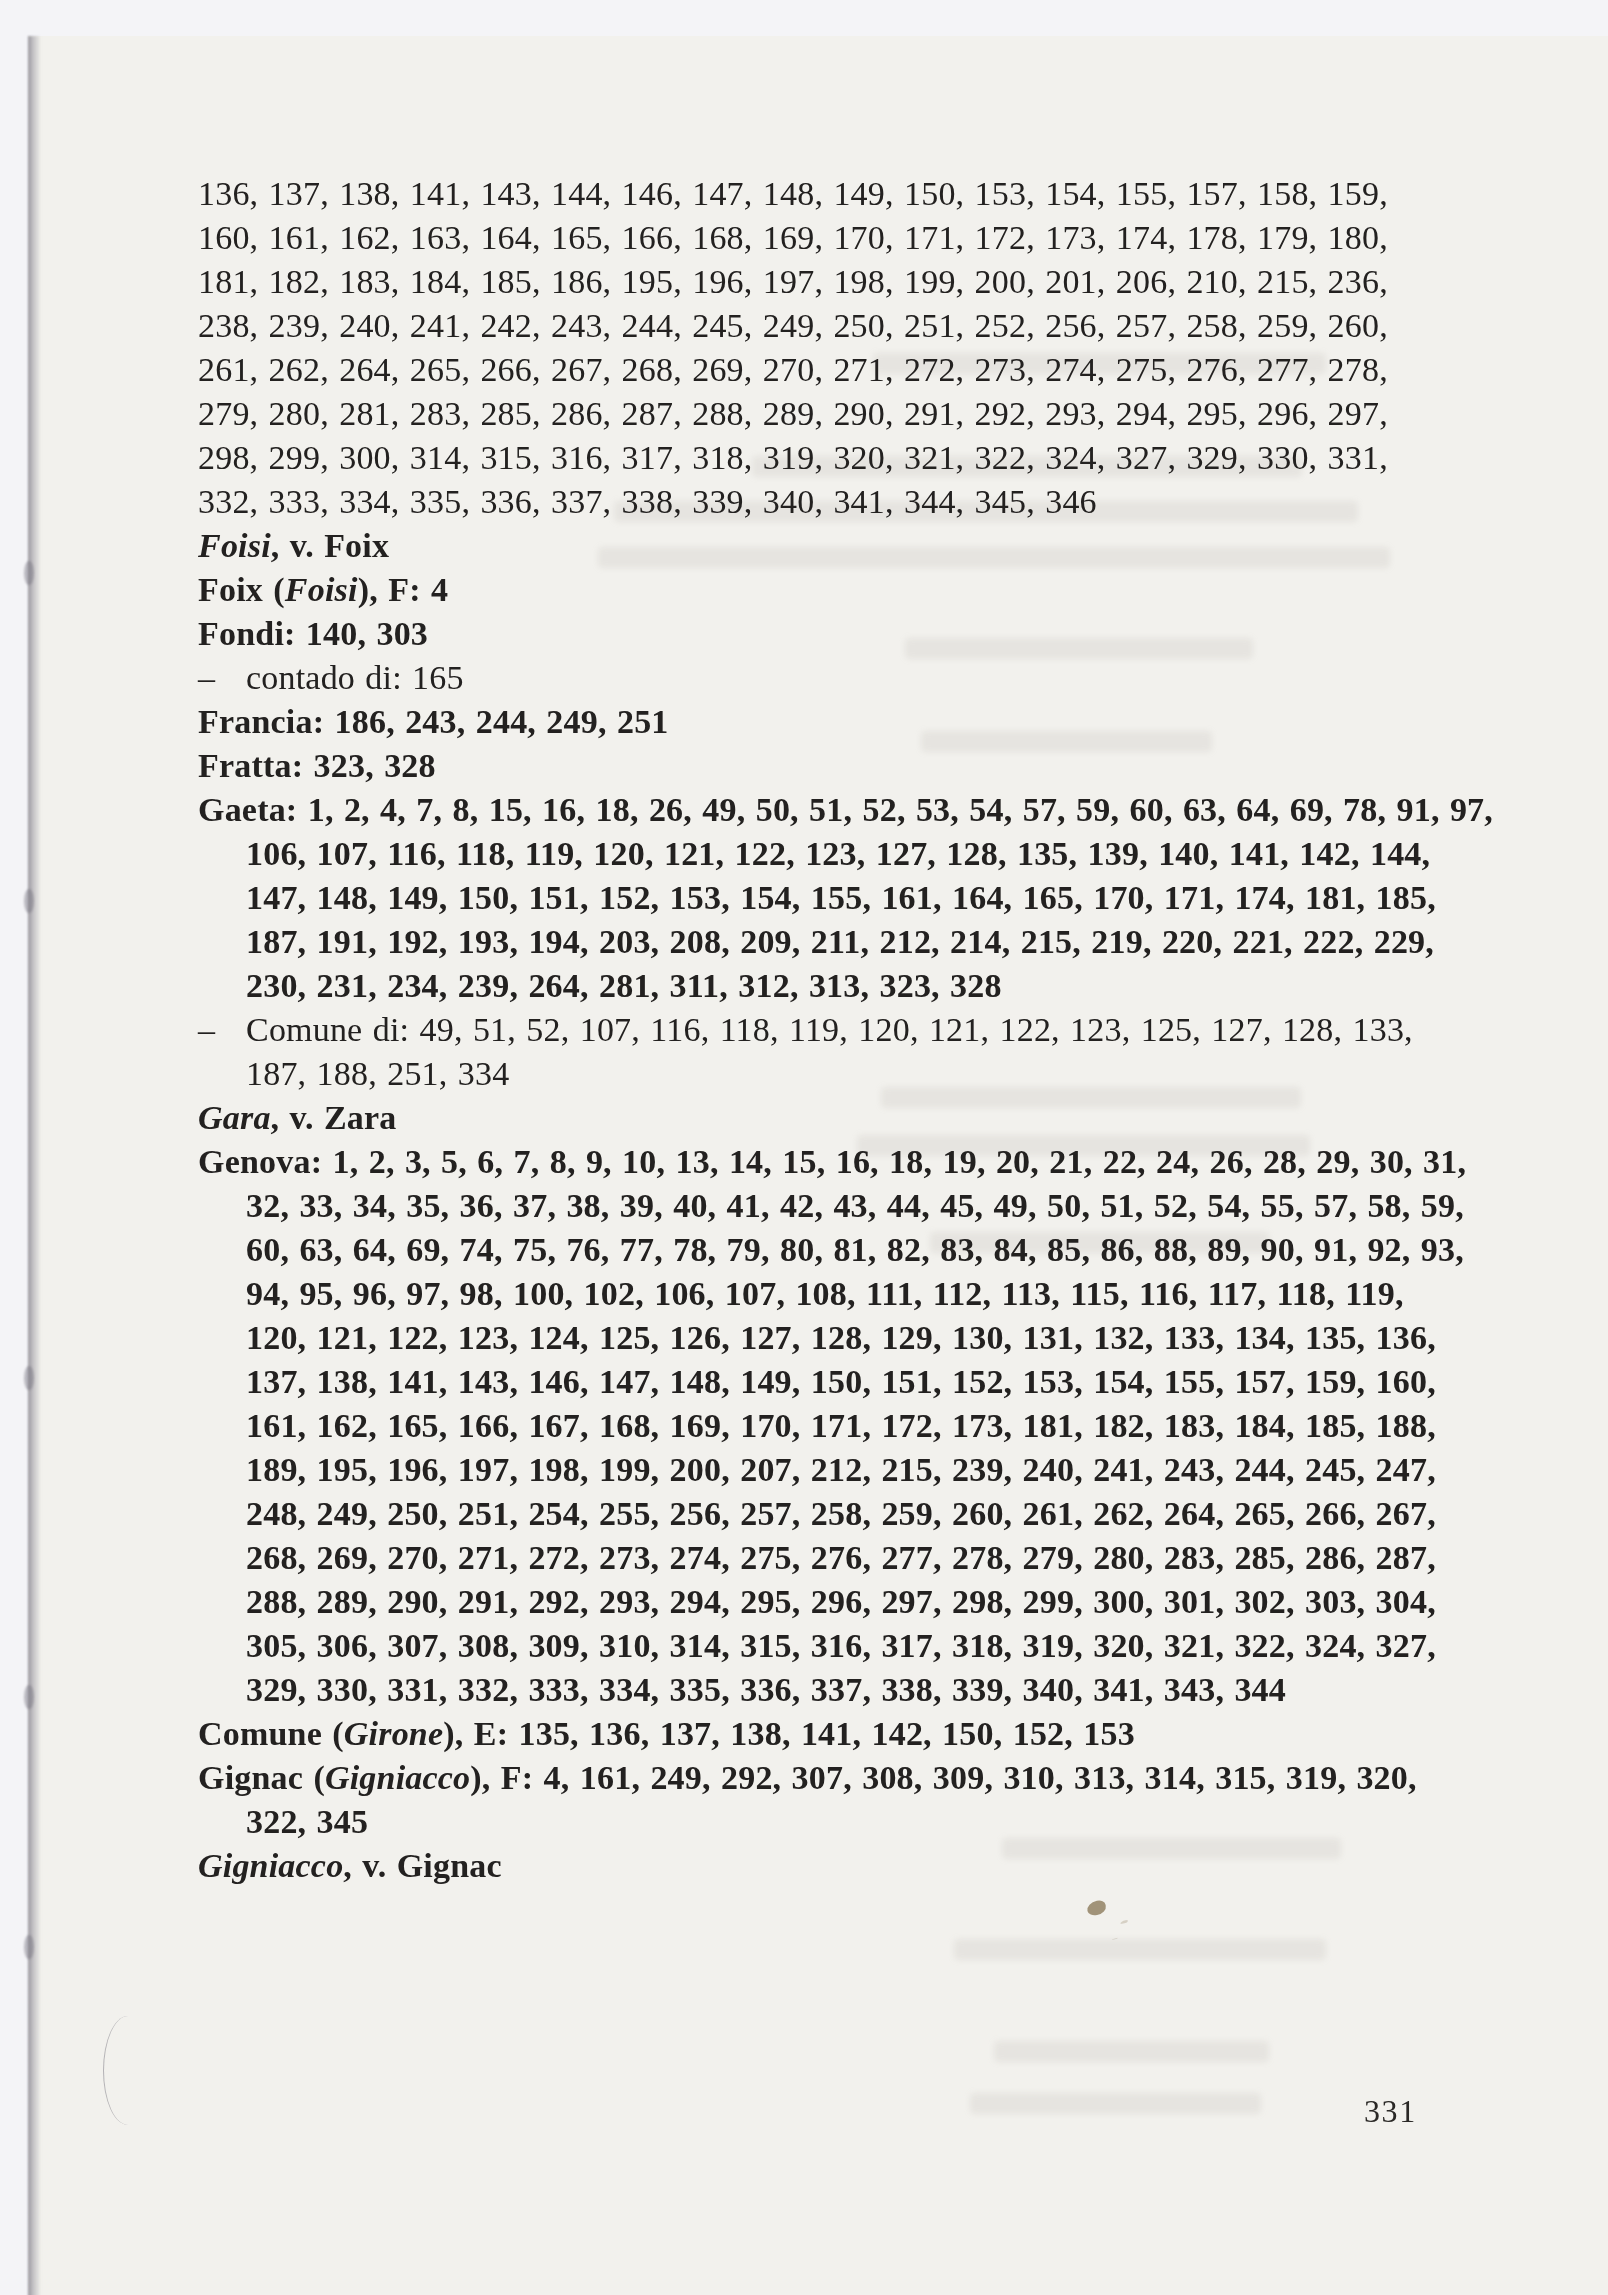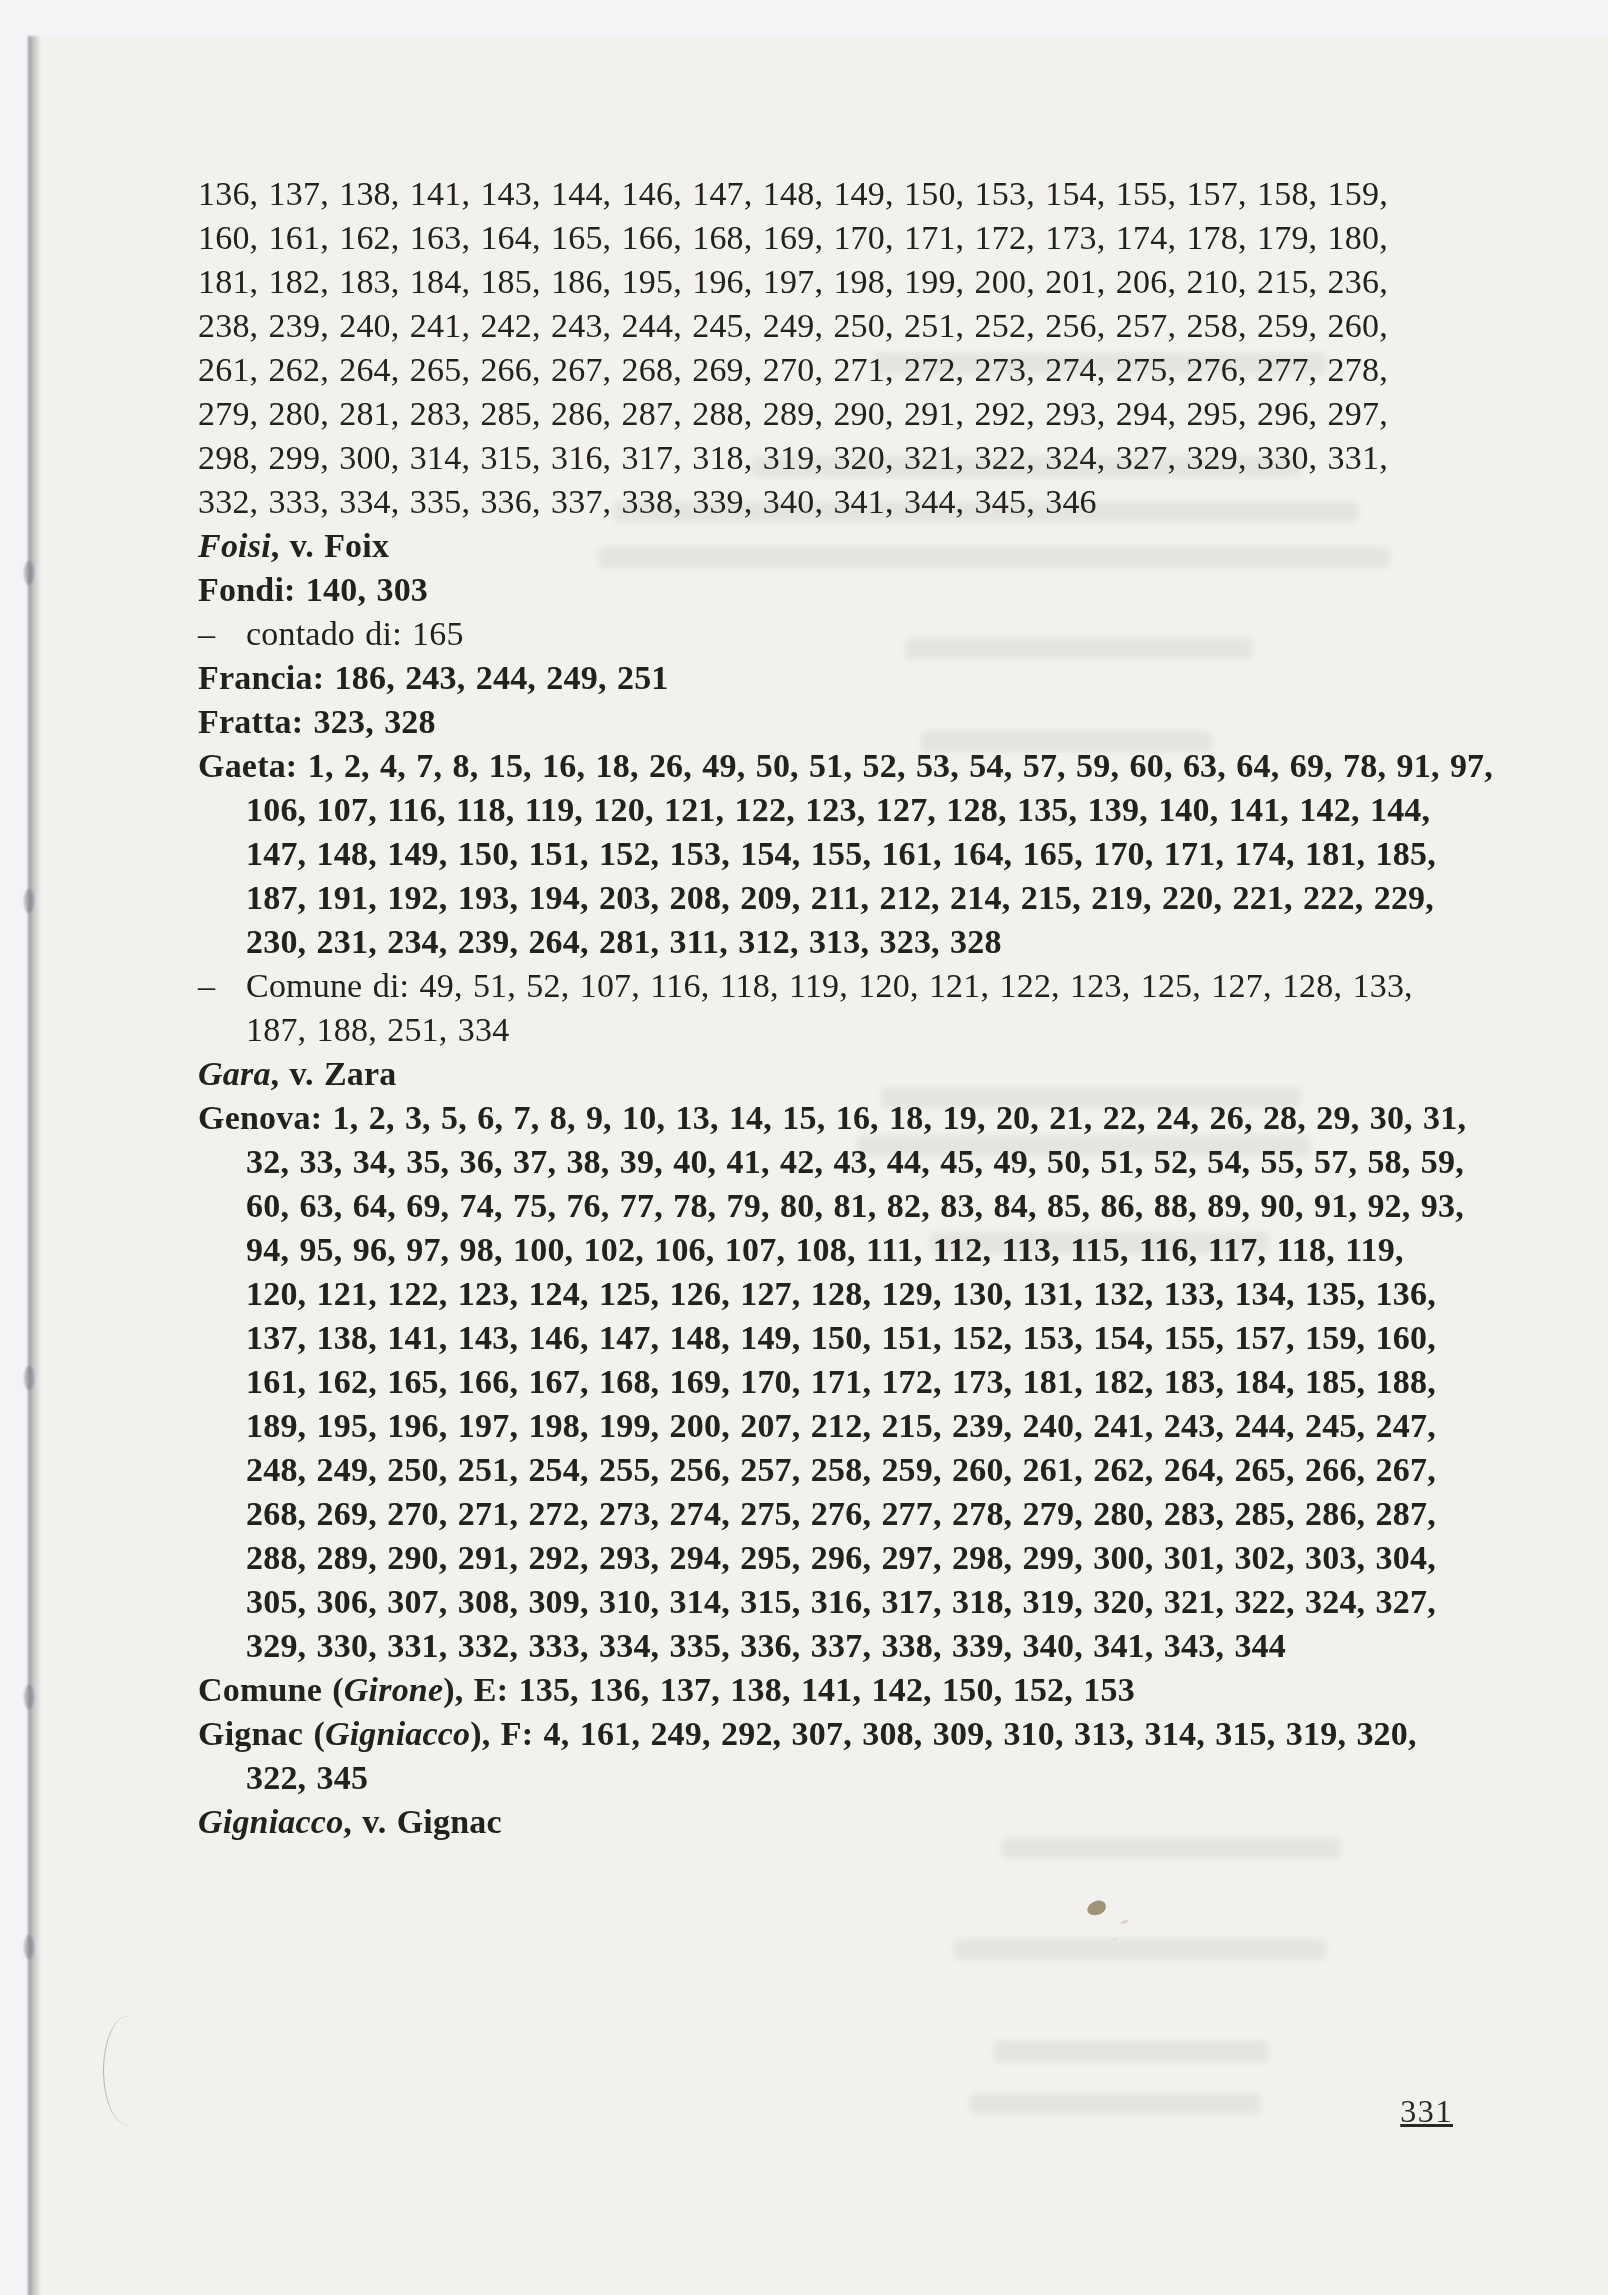--- a/index.html
+++ b/index.html
@@ -36,21 +36,21 @@
   .content p { margin: 0; }
   .cont  { margin-left: 48px; }
   .entry { padding-left: 48px; text-indent: -48px; margin-top: 4.8px; font-weight: bold; }
   .sub   { display: flex; margin-left: 53px; margin-top: 4.8px; }
   .sub .dash { width: 48px; flex: none; }
   .preline { white-space: pre-line; }
   .it { font-style: italic; }
 
   .pageno {
     position: absolute; left: 1364px; top: 2057px; width: 89px;
-    text-align: right; font-size: 32px; color: #2a2826; letter-spacing: 1.6px; text-decoration: underline;
+    text-align: left; font-size: 32px; color: #2a2826; letter-spacing: 1.6px;
   }
 
   
   .ghost {
     position: absolute; height: 21px;
     background: rgba(148,142,132,0.12);
     filter: blur(3.2px); border-radius: 4.8px;
   }
 
   
@@ -102,20 +102,21 @@
 160, 161, 162, 163, 164, 165, 166, 168, 169, 170, 171, 172, 173, 174, 178, 179, 180,
 181, 182, 183, 184, 185, 186, 195, 196, 197, 198, 199, 200, 201, 206, 210, 215, 236,
 238, 239, 240, 241, 242, 243, 244, 245, 249, 250, 251, 252, 256, 257, 258, 259, 260,
 261, 262, 264, 265, 266, 267, 268, 269, 270, 271, 272, 273, 274, 275, 276, 277, 278,
 279, 280, 281, 283, 285, 286, 287, 288, 289, 290, 291, 292, 293, 294, 295, 296, 297,
 298, 299, 300, 314, 315, 316, 317, 318, 319, 320, 321, 322, 324, 327, 329, 330, 331,
 332, 333, 334, 335, 336, 337, 338, 339, 340, 341, 344, 345, 346</p>
 
     <p class="entry"><span class="it">Foisi</span><span>, v. Foix</span></p>
 
+    <p class="entry"><span>Foix</span><span> (</span><span class="it">Foisi</span><span>), F: 4</span></p>
 
     <p class="entry"><span>Fondi</span><span>: 140, 303</span></p>
 
     <p class="sub">
         <span class="dash">–</span>
         <span class="preline">contado di: 165</span>
       </p>
 
     <p class="entry"><span>Francia</span><span>: 186, 243, 244, 249, 251</span></p>
 

